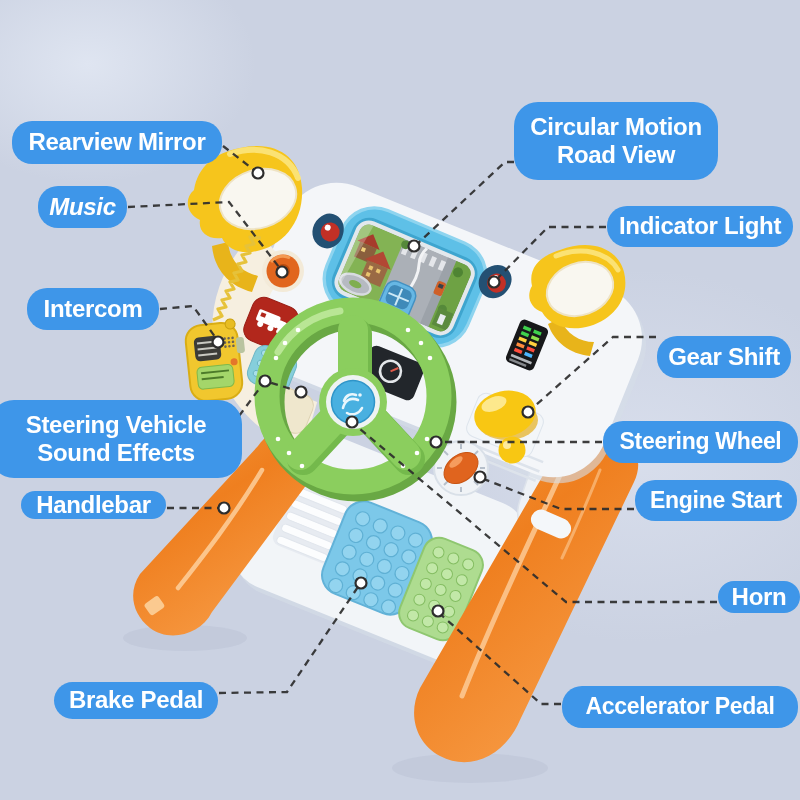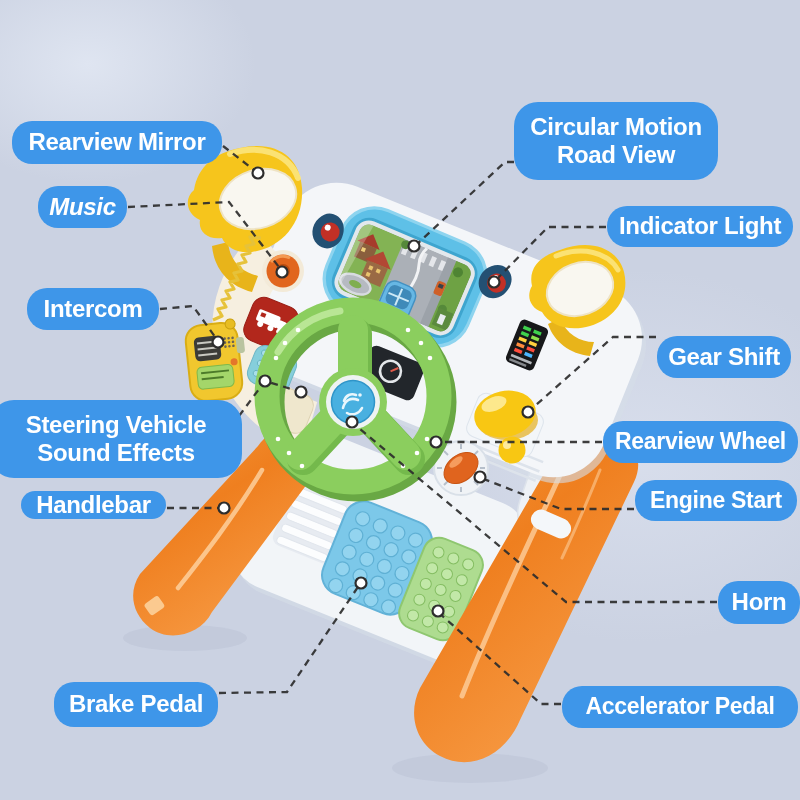--- a/index.html
+++ b/index.html
@@ -20,27 +20,27 @@
     text-align:center;background:var(--label-bg);color:var(--label-text);
     font-weight:bold;font-size:24px;line-height:1.18;border-radius:20px;
     letter-spacing:-0.3px;z-index:5;
   }
   .lbl .two{display:block;}
   #lbl-rearview{left:12px;top:121px;width:210px;height:43px;}
   #lbl-music{left:38px;top:186px;width:89px;height:42px;font-style:italic;}
   #lbl-intercom{left:27px;top:288px;width:132px;height:42px;}
   #lbl-emergency{left:-10px;top:400px;width:252px;height:78px;border-radius:24px;}
   #lbl-handlebar{left:21px;top:491px;width:145px;height:28px;}
-  #lbl-brake{left:54px;top:682px;width:164px;height:45px;}
+  #lbl-brake{left:54px;top:682px;width:164px;height:37px;}
   #lbl-circular{left:514px;top:102px;width:204px;height:78px;border-radius:24px;}
   #lbl-indicator{left:607px;top:206px;width:186px;height:41px;}
   #lbl-gear{left:657px;top:320px;width:134px;height:42px;margin-top:16px;}
   #lbl-steering{left:603px;top:421px;width:195px;height:42px;font-size:23px;}
   #lbl-engine{left:635px;top:480px;width:162px;height:41px;font-size:23px;text-align:right;}
-  #lbl-horn{left:718px;top:581px;width:82px;height:43px;}
+  #lbl-horn{left:718px;top:581px;width:82px;height:32px;}
   #lbl-accelerator{left:562px;top:686px;width:236px;height:42px;font-size:23px;}
   .leader{stroke:var(--leader);stroke-width:2.3;stroke-dasharray:7 5.5;fill:none;opacity:.92;}
   .marker{fill:#ffffff;stroke:var(--leader);stroke-width:2.2;}
 </style>
 </head>
 <body>
 
 <div class="stage">
 
 <svg width="800" height="800" viewBox="0 0 800 800">
@@ -427,18 +427,18 @@
 <div class="lbl" id="lbl-handlebar">Handlebar</div>
 <div class="lbl" id="lbl-brake">Brake Pedal</div>
 <div class="lbl" id="lbl-circular">
   <div>
     <span class="two">Circular Motion</span>
     <span class="two">Road View</span>
   </div>
 </div>
 <div class="lbl" id="lbl-indicator">Indicator Light</div>
 <div class="lbl" id="lbl-gear">Gear Shift</div>
-<div class="lbl" id="lbl-steering">Rearview Wheel</div>
+<div class="lbl" id="lbl-steering">Steering Wheel</div>
 <div class="lbl" id="lbl-engine">Engine Start</div>
 <div class="lbl" id="lbl-horn">Horn</div>
 <div class="lbl" id="lbl-accelerator">Accelerator Pedal</div>
 
 </div>
 
 </body></html>

